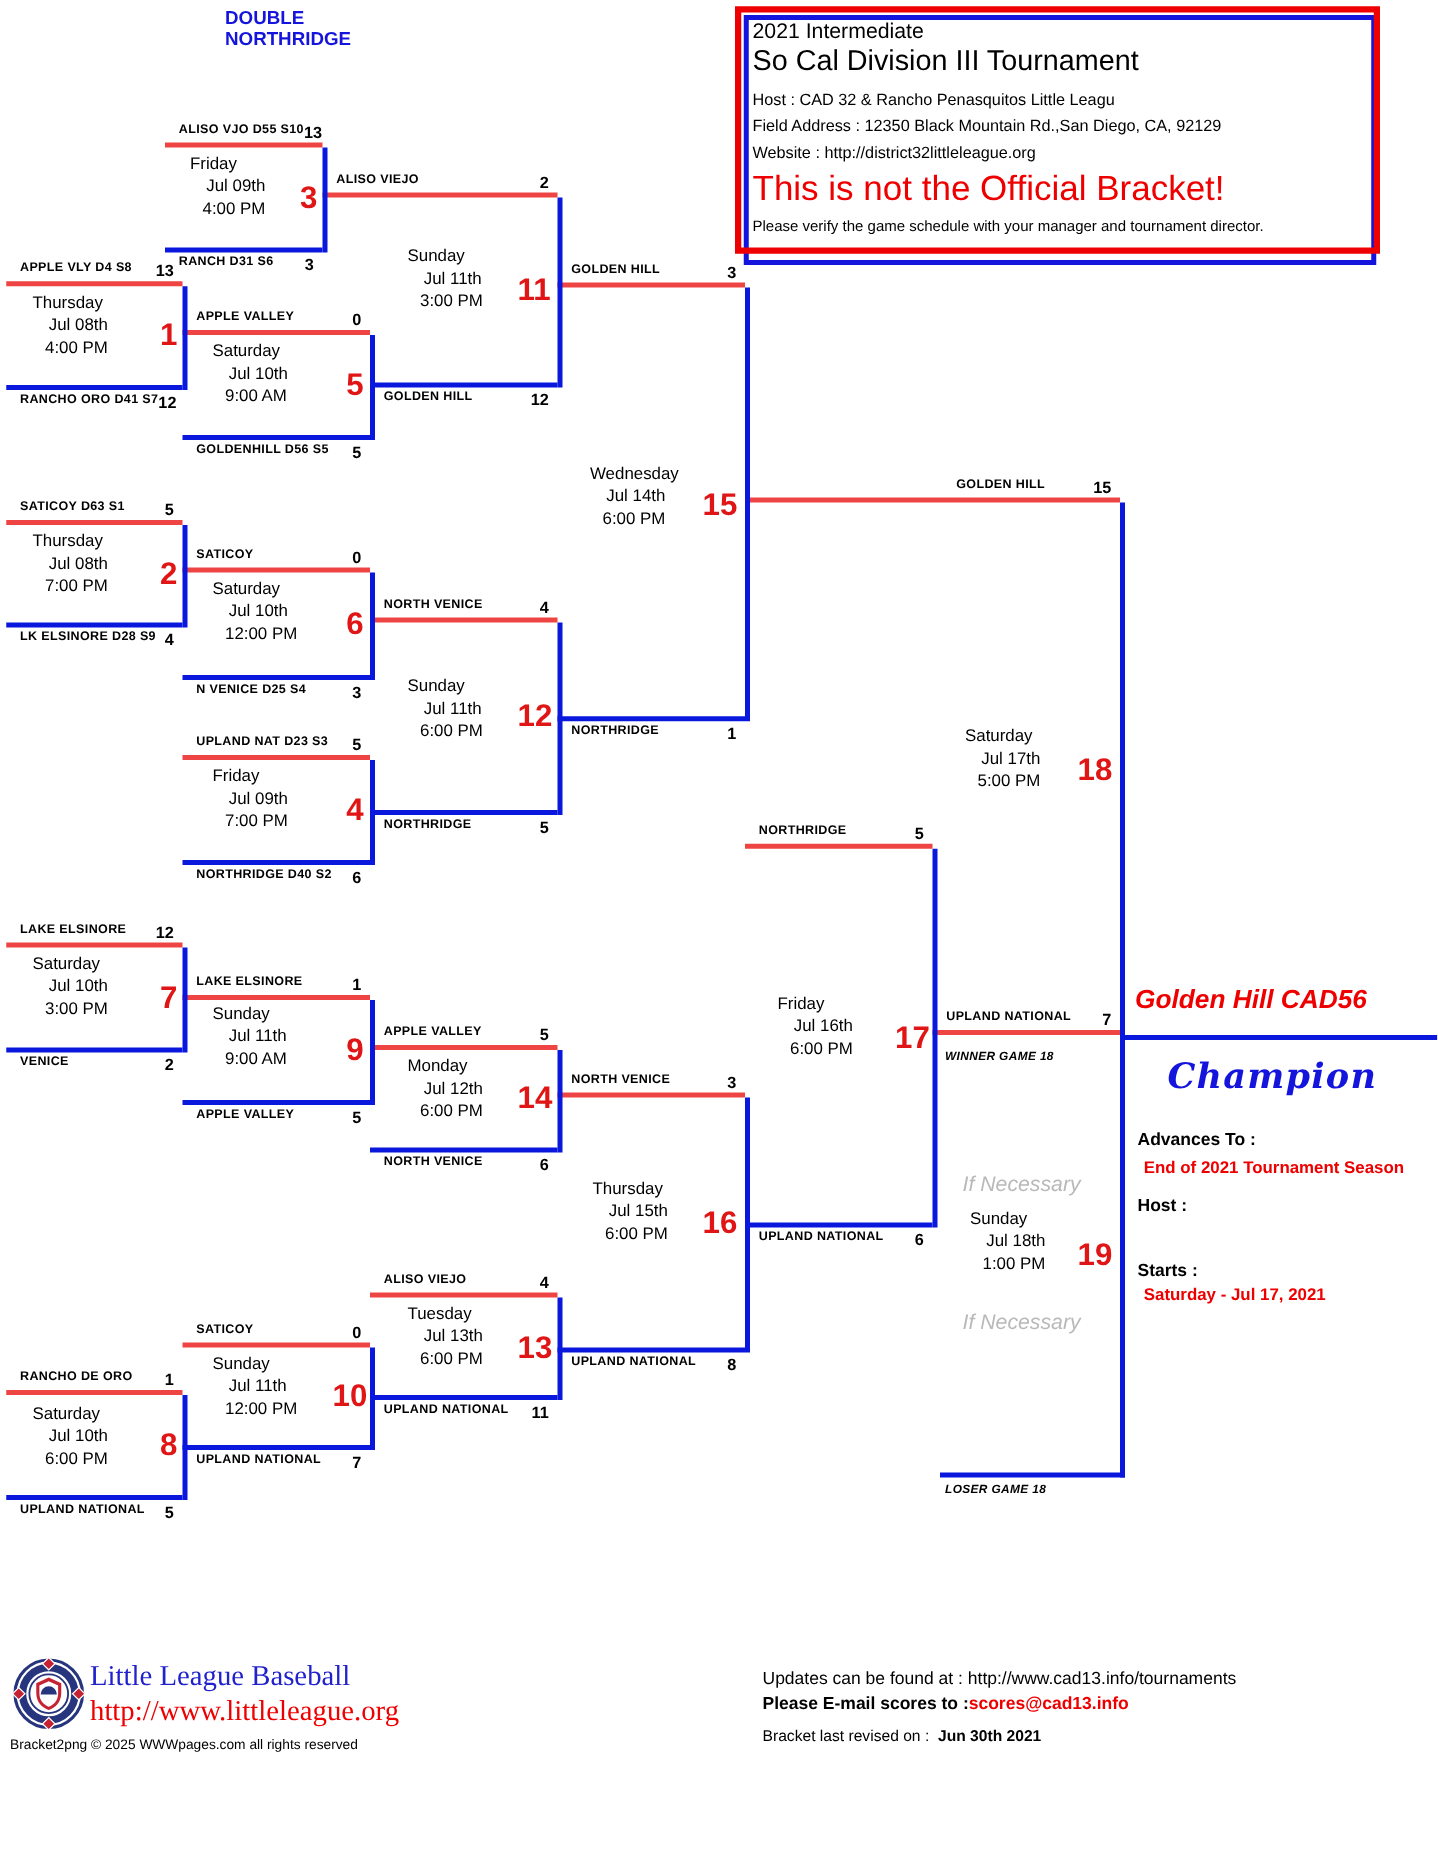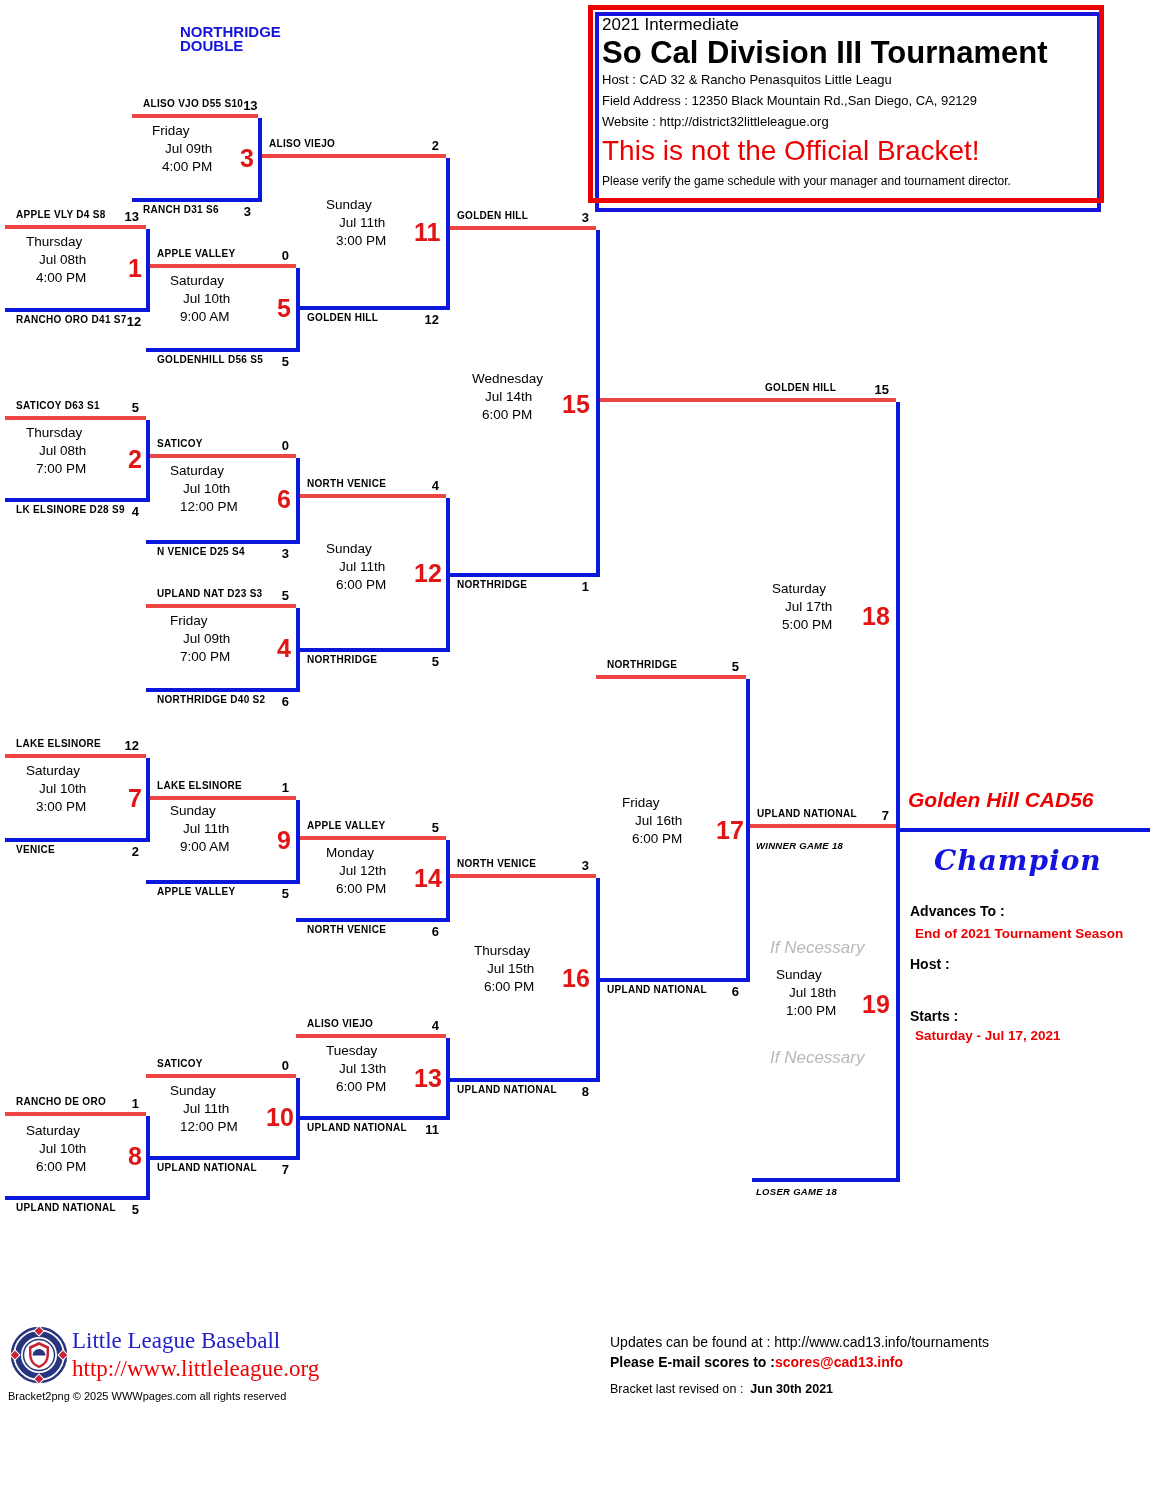--- a/index.html
+++ b/index.html
@@ -38,27 +38,27 @@
   .f-right2 .email { color:#ee0000; }
   .f-right3 { position:absolute; font-size:12.5px; }
   .f-right3 .rev { font-weight:bold; }
   .logo { position:absolute; left:10px; top:1326px; }
 </style>
 </head>
 <body>
 
 <div id="canvas">
 
-  <div class="subtitle" style="top:6px;margin-top:31px;">DOUBLE</div>
+  <div class="subtitle" style="top:6px;">DOUBLE</div>
   <div class="subtitle" style="top:23px;">NORTHRIDGE</div>
 
   <div class="box-blue"></div>
   <div class="box-red"></div>
   <div class="ib-text" style="top:15px; font-size:17px; font-weight:normal;">2021 Intermediate</div>
-  <div class="ib-text" style="top:35px; font-size:31px; font-weight:bold;text-align:right;">So Cal Division III Tournament</div>
+  <div class="ib-text" style="top:35px; font-size:23px; font-weight:normal;text-align:right;">So Cal Division III Tournament</div>
   <div class="ib-text" style="top:72px; font-size:13px;">Host : CAD 32 &amp; Rancho Penasquitos Little Leagu</div>
   <div class="ib-text" style="top:93px; font-size:13px;">Field Address : 12350 Black Mountain Rd.,San Diego, CA, 92129</div>
   <div class="ib-text" style="top:114px; font-size:13px;">Website : http://district32littleleague.org</div>
   <div class="ib-text" style="top:135px; font-size:28px; color:#ee0000;">This is not the Official Bracket!</div>
   <div class="ib-text" style="top:174px; font-size:12px;">Please verify the game schedule with your manager and tournament director.</div>
 
   <div class="slot above" style="left:132px; top:98px;  width:126px;">
       <span class="tn">ALISO VJO D55 S10</span>
       <span class="tsc">13</span>
     </div>

